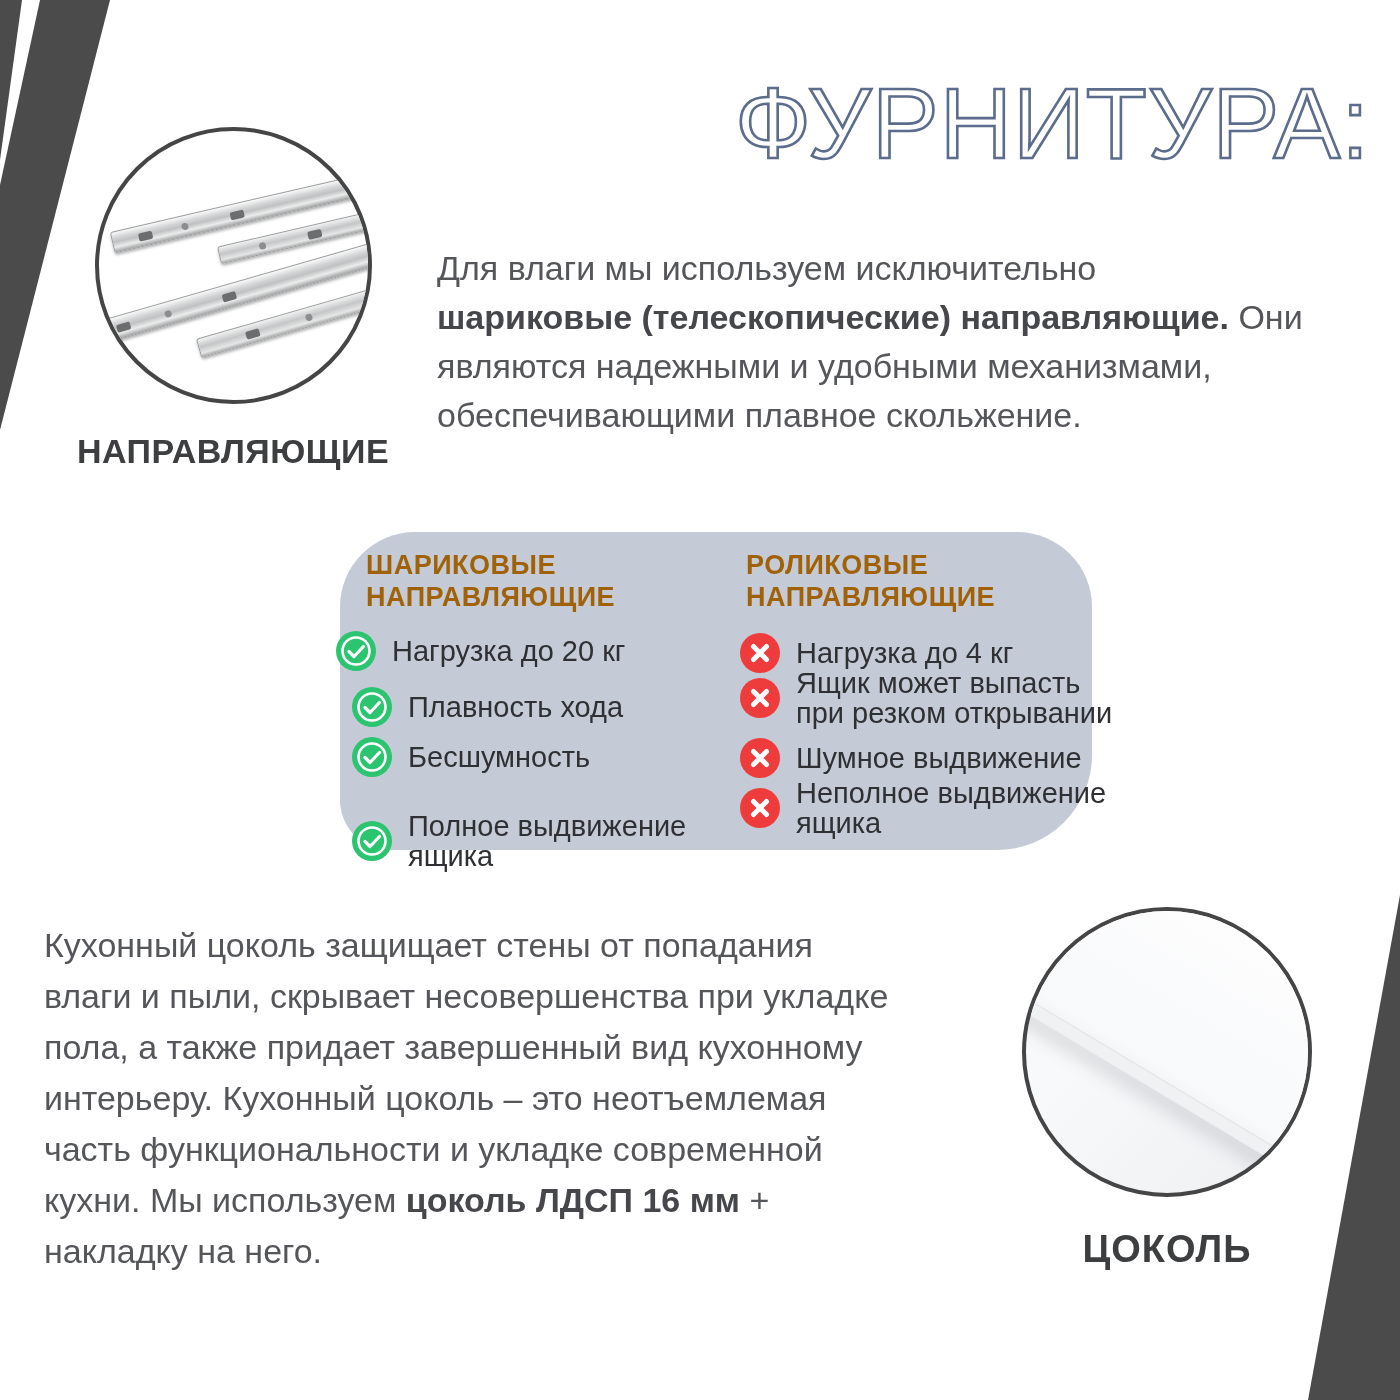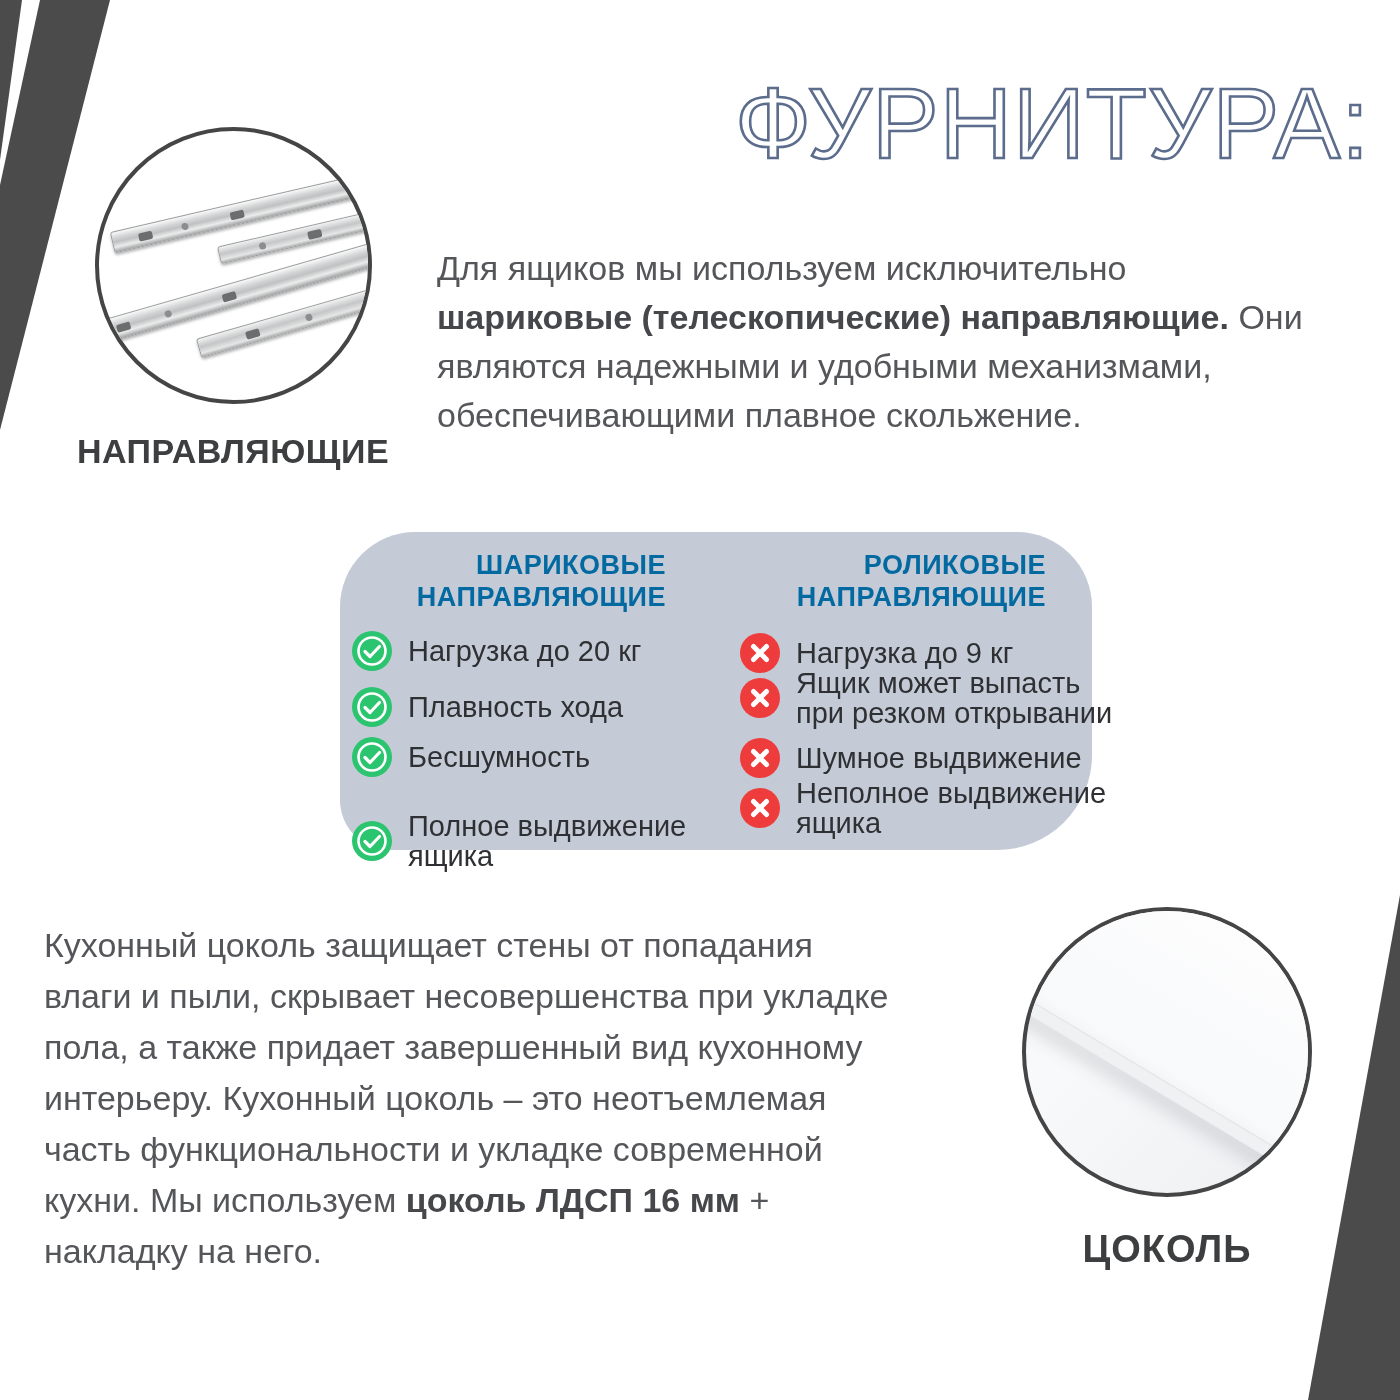--- a/index.html
+++ b/index.html
@@ -54,31 +54,31 @@
   .intro { position: absolute; left: 437px; top: 244px; width: 900px; z-index: 2;
            font-size: 34px; line-height: 49px; color: #55565a; }
   .intro b, .plinth-text b { font-weight: 700; color: #46474b; }
   .line { display: block; }
   .plinth-text { position: absolute; left: 44px; top: 920px; width: 900px; z-index: 2;
                  font-size: 34px; line-height: 51px; color: #55565a; text-align: left; }
 
   
   .card { position: absolute; left: 340px; top: 532px; width: 752px; height: 318px; z-index: 1;
           background: #c4cbd6; border-radius: 75px 75px 95px 50px; }
-  .col-head { position: absolute; width: 300px; top: 549px; z-index: 2; text-align: right;
-              font-size: 27px; font-weight: 700; line-height: 32px; letter-spacing: .5px; color: #0369a1; }
+  .col-head { position: absolute; width: 300px; top: 549px; z-index: 2; text-align: left;
+              font-size: 27px; font-weight: 700; line-height: 32px; letter-spacing: .5px; color: #a16207; }
   .col-head-left  { left: 366px; }
   .col-head-right { left: 746px; }
 
   .item { position: absolute; z-index: 2; display: flex; align-items: center; gap: 16px; }
   .item .txt { font-size: 29px; line-height: 30px; color: #2f3033; white-space: nowrap; }
   .item .txt span { display: block; }
   .ic { width: 40px; height: 40px; flex: 0 0 40px; }
 
-  .i-l1 { left: 352px; top: 631px; }
+  .i-l1 { left: 336px; top: 631px; }
   .i-l2 { left: 352px; top: 687px; }
   .i-l3 { left: 352px; top: 737px; }
   .i-l4 { left: 352px; top: 775px; margin-top: 36px; }
   .i-r1 { left: 740px; top: 633px; }
   .i-r2 { left: 740px; top: 668px; }
   .i-r3 { left: 740px; top: 738px; }
   .i-r4 { left: 740px; top: 778px; }
 </style>
 </head>
 <body>
@@ -107,21 +107,21 @@
     <div class="slot" style="left:140px;top:8px;"></div>
   </div>
   <div class="rail rail-b2">
     <div class="slot" style="left:48px;top:6px;"></div>
     <div class="hole" style="left:110px;top:6px;"></div>
   </div>
 </div>
 <div class="caption caption-rails">НАПРАВЛЯЮЩИЕ</div>
 
 <p class="intro">
-  <span class="line">Для ящиков мы  используем  исключительно</span>
+  <span class="line">Для влаги мы  используем  исключительно</span>
   <span class="line"><b>шариковые (телескопические) направляющие.</b><span>  Они</span></span>
   <span class="line">являются надежными и удобными механизмами,</span>
   <span class="line">обеспечивающими плавное скольжение.</span>
 </p>
 
 <div class="card"></div>
 
 <div class="col-head col-head-left">
   <span class="line">ШАРИКОВЫЕ</span>
   <span class="line">НАПРАВЛЯЮЩИЕ</span>
@@ -172,21 +172,21 @@
       <span>ящика</span>
     </div>
 </div>
 
 <div class="item i-r1">
   <svg class="ic" viewBox="0 0 40 40">
       <circle cx="20" cy="20" r="20" fill="#ee3b3b"></circle>
       <path d="M13.5 13.5 L26.5 26.5 M26.5 13.5 L13.5 26.5" stroke="#fff" stroke-width="5" stroke-linecap="round"></path>
     </svg>
   <div class="txt">
-      <span>Нагрузка до 9 кг</span>
+      <span>Нагрузка до 4 кг</span>
     </div>
 </div>
 <div class="item i-r2">
   <svg class="ic" viewBox="0 0 40 40">
       <circle cx="20" cy="20" r="20" fill="#ee3b3b"></circle>
       <path d="M13.5 13.5 L26.5 26.5 M26.5 13.5 L13.5 26.5" stroke="#fff" stroke-width="5" stroke-linecap="round"></path>
     </svg>
   <div class="txt">
       <span>Ящик может выпасть</span>
       <span>при резком открывании</span>

